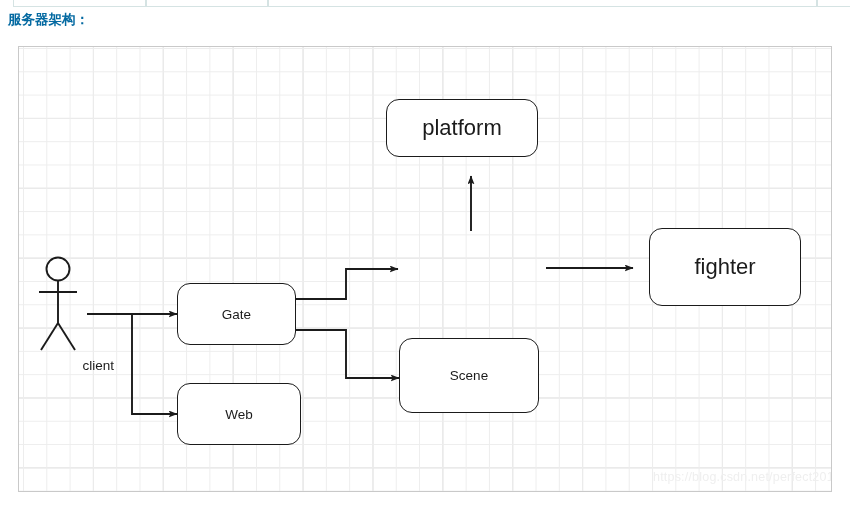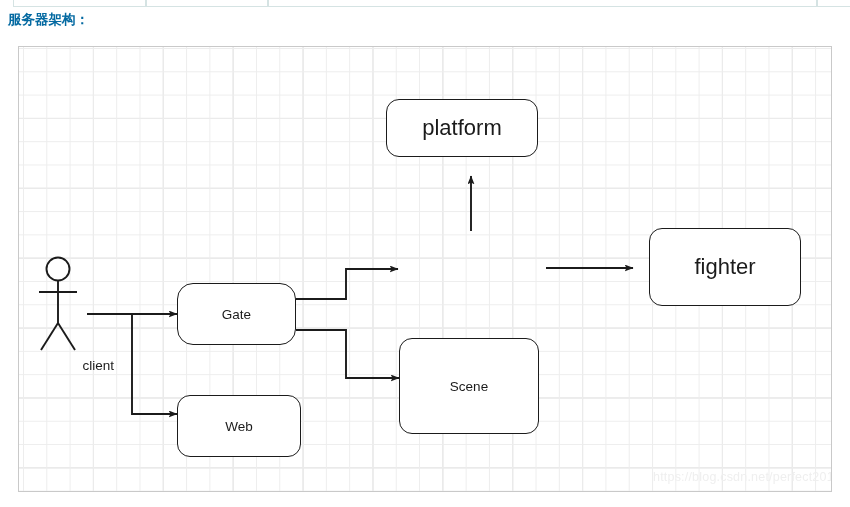--- a/index.html
+++ b/index.html
@@ -92,23 +92,23 @@
     color: #1b1b1b;
   }
   .node .label { pointer-events: none; }
   .node.big   .label { font-size: 22px; }
   .node.small .label { font-size: 13.5px; }
 
   
   .n-platform { left: 367px; top: 52px;  width: 152px; height: 58px; }
   .n-game     { left: 379px; top: 184px; width: 148px; height: 77px; }
   .n-fighter  { left: 614px; top: 181px; width: 152px; height: 78px; margin-left: 16px; }
-  .n-scene    { left: 380px; top: 291px; width: 140px; height: 96px; }
-  .n-gate     { left: 158px; top: 236px; width: 119px; height: 62px; border-radius: 16px; }
-  .n-web      { left: 158px; top: 336px; width: 124px; height: 62px; margin-top: 12px; }
+  .n-scene    { left: 380px; top: 291px; width: 140px; height: 75px; }
+  .n-gate     { left: 158px; top: 236px; width: 119px; height: 62px; }
+  .n-web      { left: 158px; top: 336px; width: 124px; height: 62px; }
 
   
   .actor-label {
     position: absolute;
     left: 15px;
     top: 311px;
     width: 80px;
     text-align: right;
     font-size: 13.5px;
     color: #1b1b1b;

